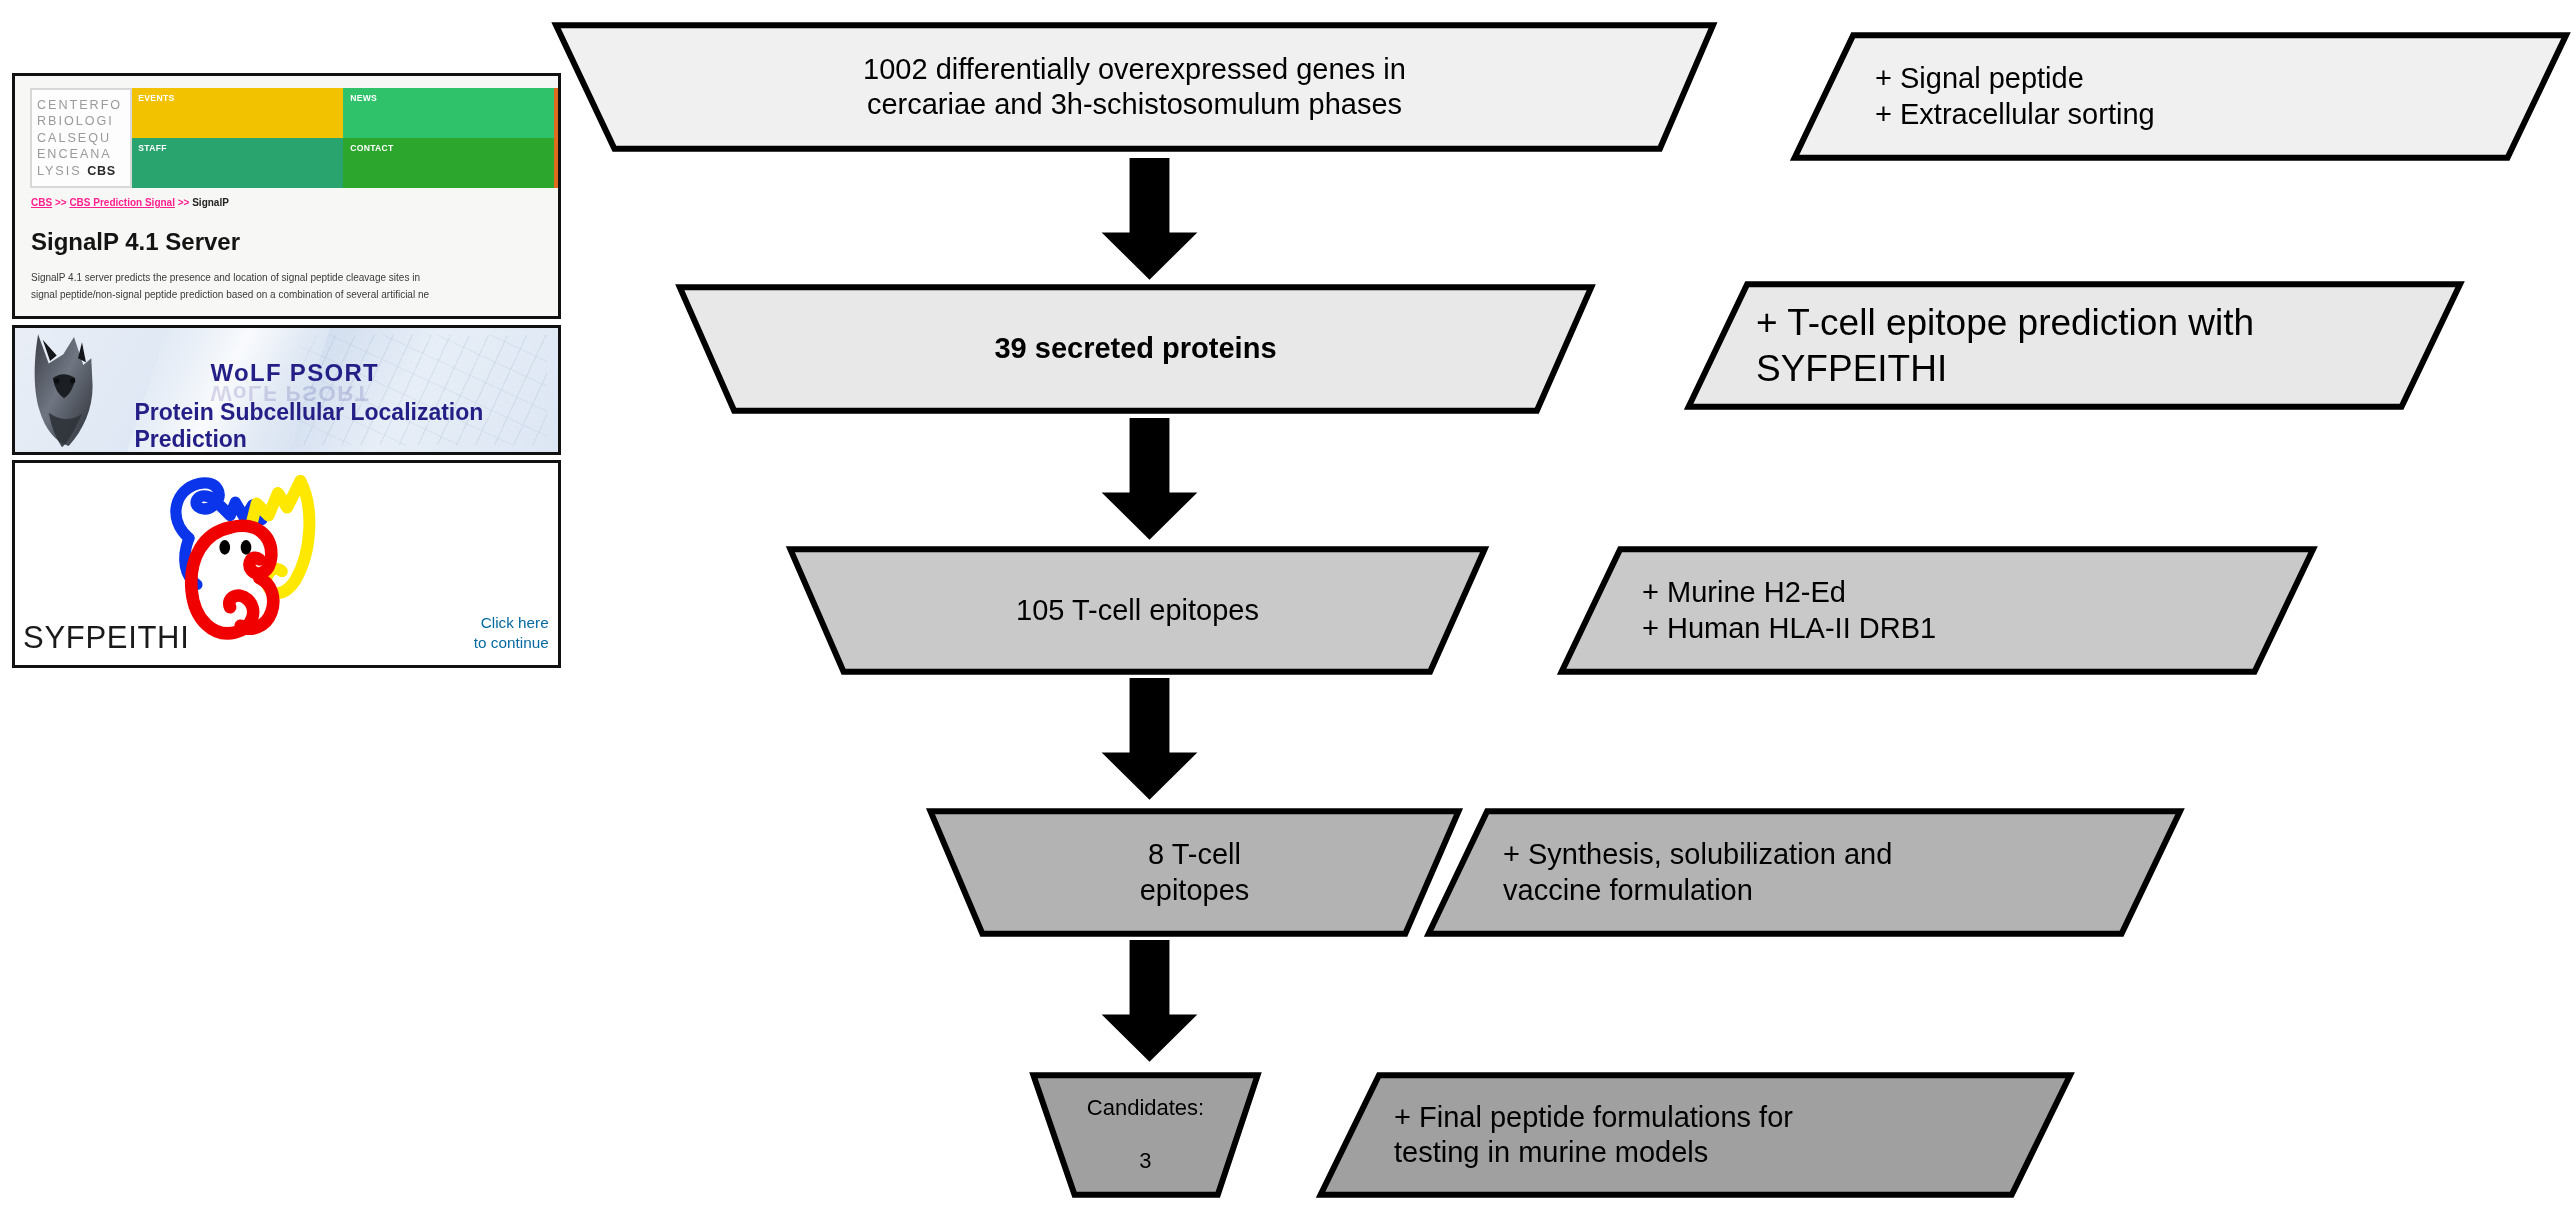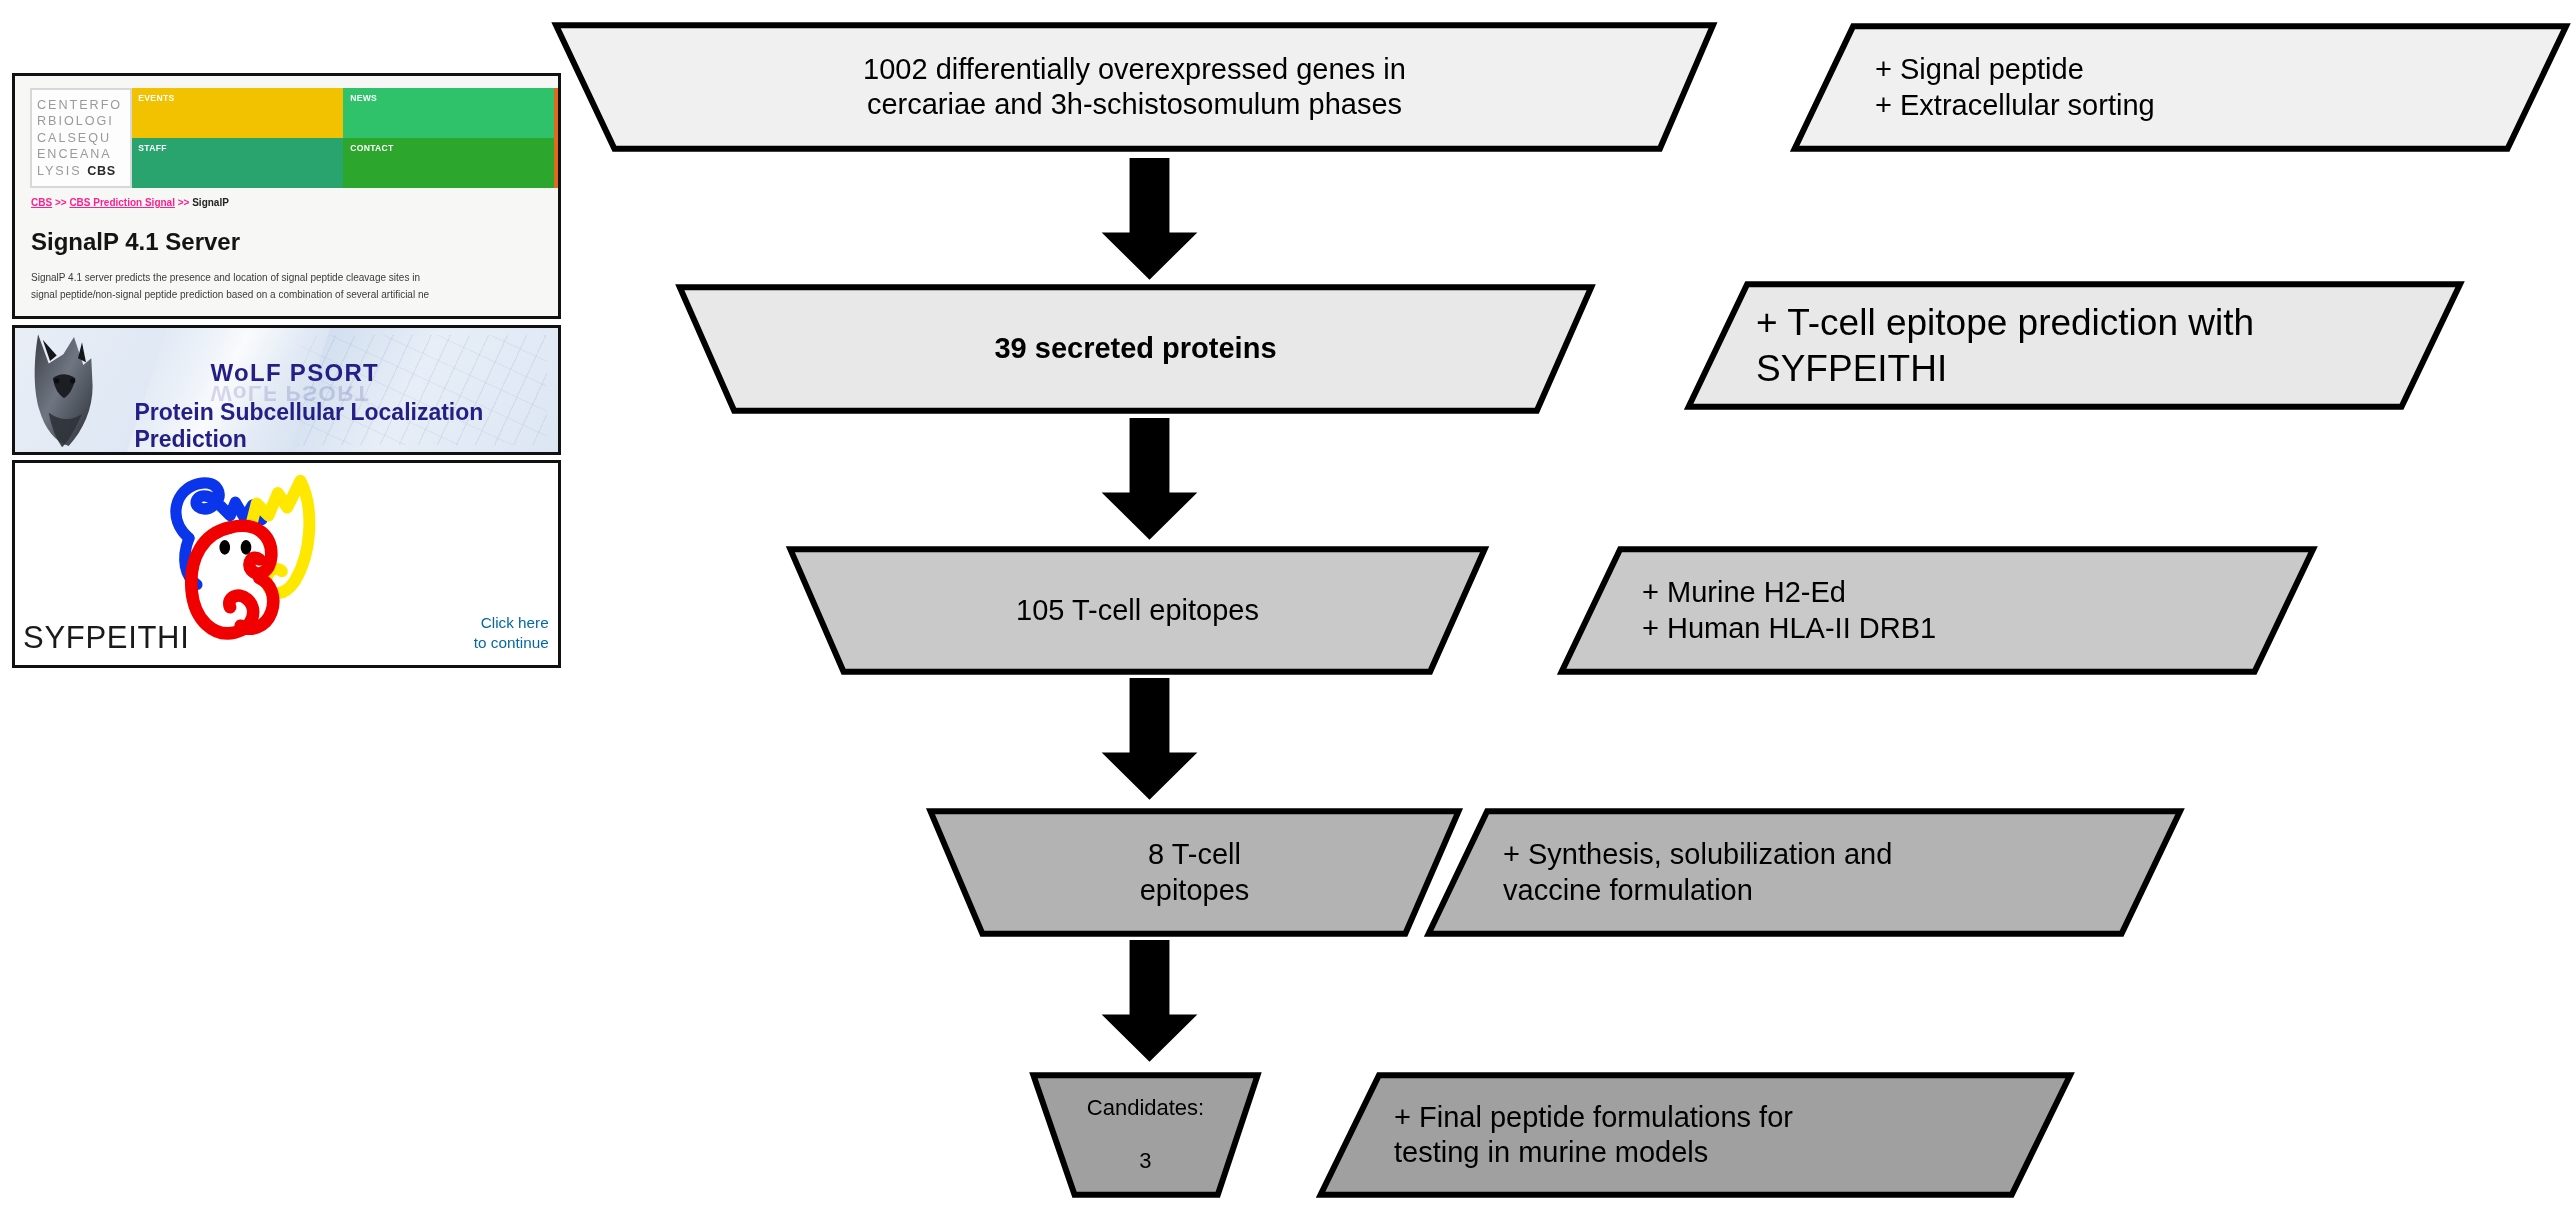--- a/index.html
+++ b/index.html
@@ -221,21 +221,21 @@
 
   <div class="node" style="left:1028px;top:1070px;width:235px;height:130px;">
     <svg width="235" height="130" viewBox="0 0 354 196">
       <polygon points="8,8 346,8 286,188 70,188" fill="#a0a0a0" stroke="#000" stroke-width="9"></polygon>
     </svg>
     <div class="lbl" style="font-size:22px;padding-bottom:2.7px;">Candidates:
 
 3</div>
   </div>
 
-  <div class="node" style="left:1789px;top:21px;width:782px;height:133px;">
+  <div class="node" style="left:1789px;top:30px;width:782px;height:133px;">
     <svg width="782" height="133" viewBox="0 0 1175 200">
       <polygon points="96,8 1168,8 1080,192 8,192" fill="#f0f0f0" stroke="#000" stroke-width="9"></polygon>
     </svg>
     <div class="lbl" style="font-size:29px;justify-content:flex-start;padding-left:86px;text-align:left;">+ Signal peptide
 + Extracellular sorting</div>
   </div>
 
   <div class="node" style="left:1683px;top:279px;width:782px;height:133px;">
     <svg width="782" height="133" viewBox="0 0 1175 200">
       <polygon points="96,8 1168,8 1080,192 8,192" fill="#e8e8e8" stroke="#000" stroke-width="9"></polygon>

